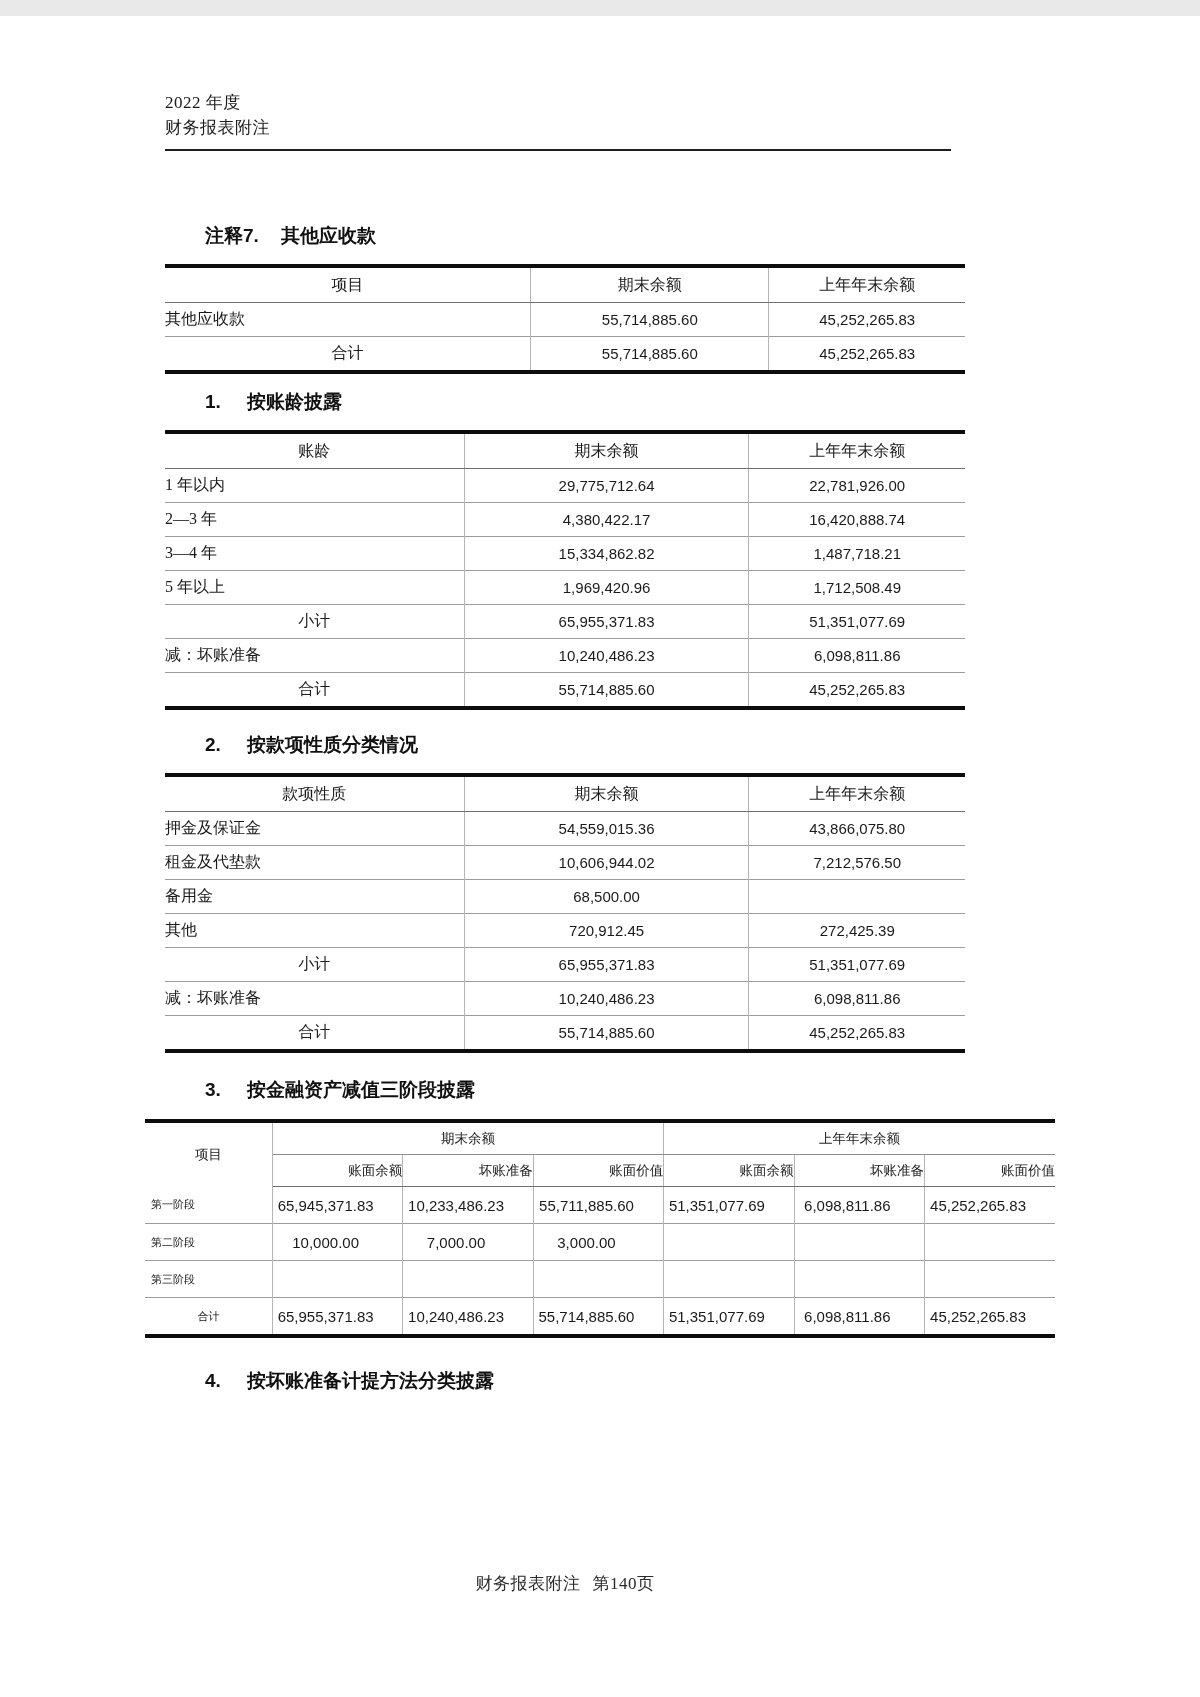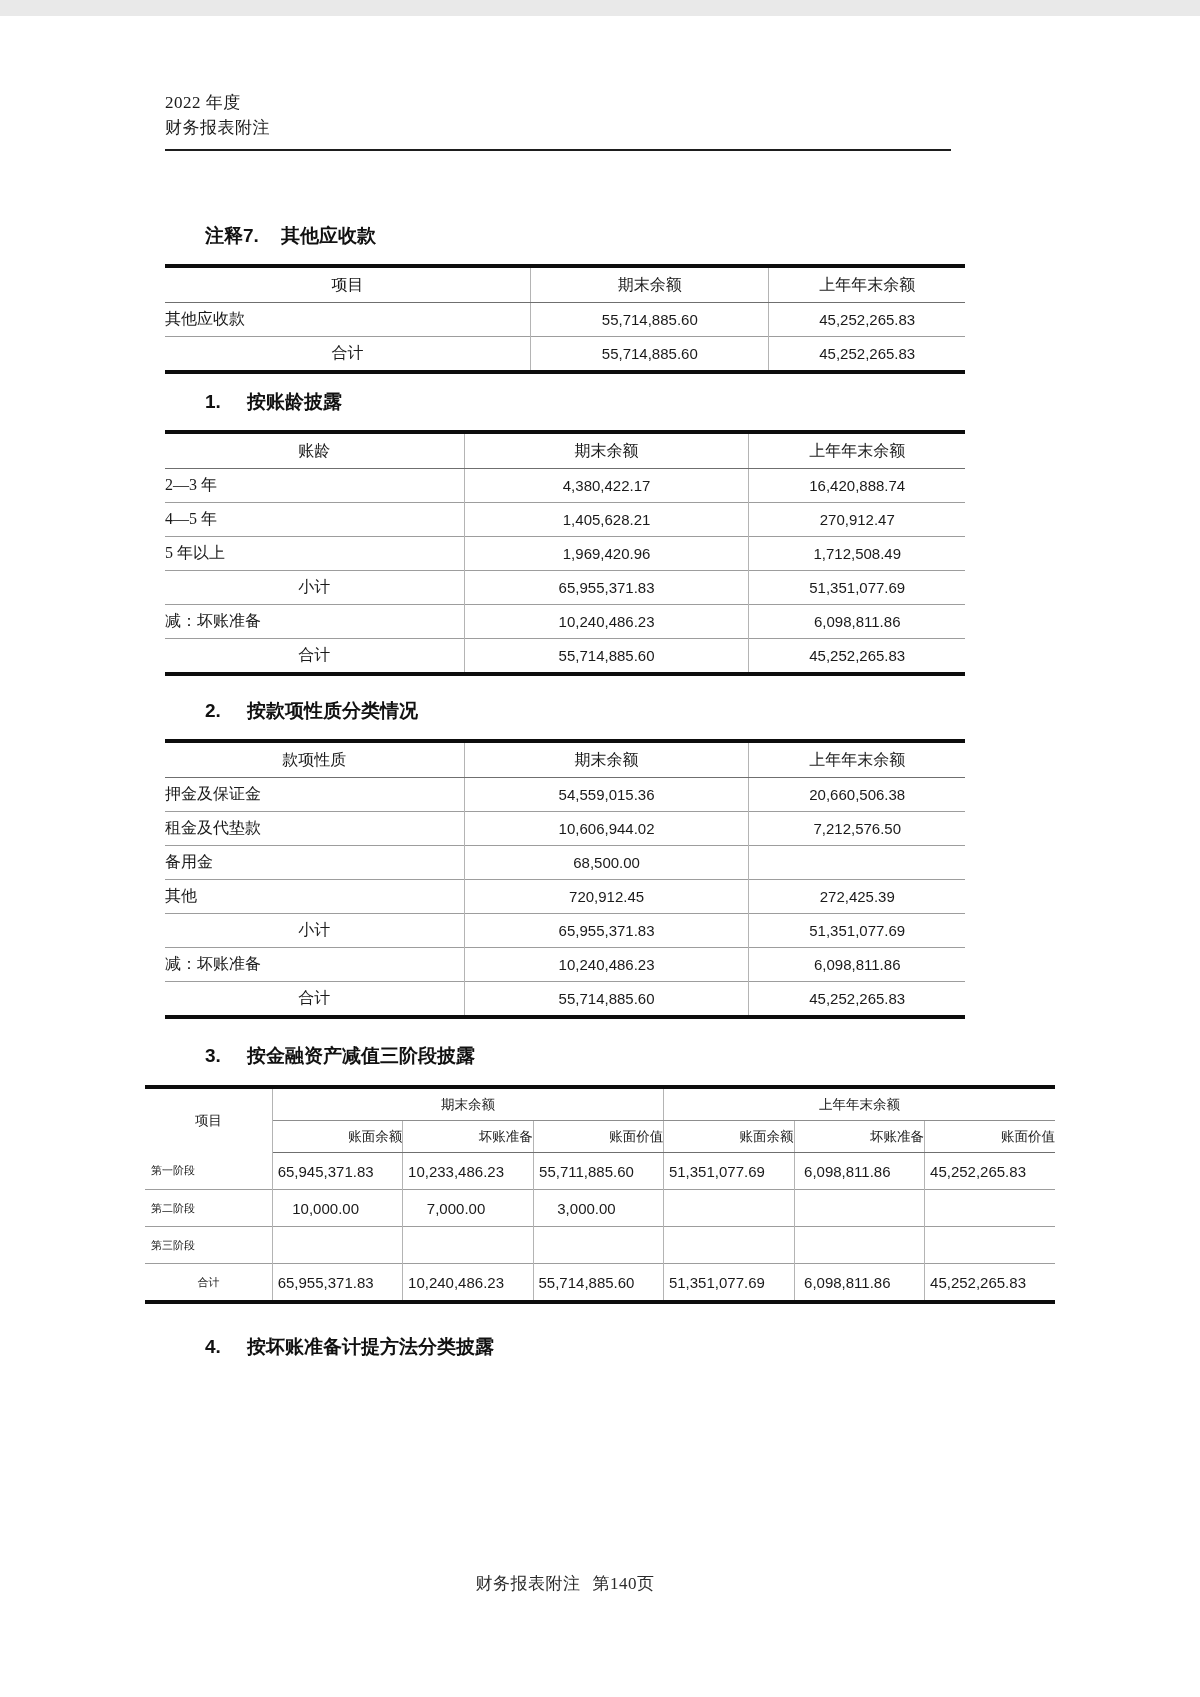--- a/index.html
+++ b/index.html
@@ -140,28 +140,33 @@
         </colgroup>
       <thead>
         <tr>
           <th>账龄</th>
           <th>期末余额</th>
           <th>上年年末余额</th>
         </tr>
       </thead>
       <tbody>
         <tr>
+          <td class="lbl">1 年以内</td>
+          <td class="num">29,775,712.64</td>
+          <td class="num">22,781,926.00</td>
+        </tr>
+        <tr>
           <td class="lbl">2—3 年</td>
           <td class="num">4,380,422.17</td>
           <td class="num">16,420,888.74</td>
         </tr>
         <tr>
-          <td class="lbl">4—5 年</td>
-          <td class="num">1,405,628.21</td>
-          <td class="num">270,912.47</td>
+          <td class="lbl">3—4 年</td>
+          <td class="num">15,334,862.82</td>
+          <td class="num">1,487,718.21</td>
         </tr>
         <tr>
           <td class="lbl">5 年以上</td>
           <td class="num">1,969,420.96</td>
           <td class="num">1,712,508.49</td>
         </tr>
         <tr>
           <td class="lbl ctr">小计</td>
           <td class="num">65,955,371.83</td>
           <td class="num">51,351,077.69</td>
@@ -193,21 +198,21 @@
         <tr>
           <th>款项性质</th>
           <th>期末余额</th>
           <th>上年年末余额</th>
         </tr>
       </thead>
       <tbody>
         <tr>
           <td class="lbl">押金及保证金</td>
           <td class="num">54,559,015.36</td>
-          <td class="num">20,660,506.38</td>
+          <td class="num">43,866,075.80</td>
         </tr>
         <tr>
           <td class="lbl">租金及代垫款</td>
           <td class="num">10,606,944.02</td>
           <td class="num">7,212,576.50</td>
         </tr>
         <tr>
           <td class="lbl">备用金</td>
           <td class="num">68,500.00</td>
           <td class="num"></td>

